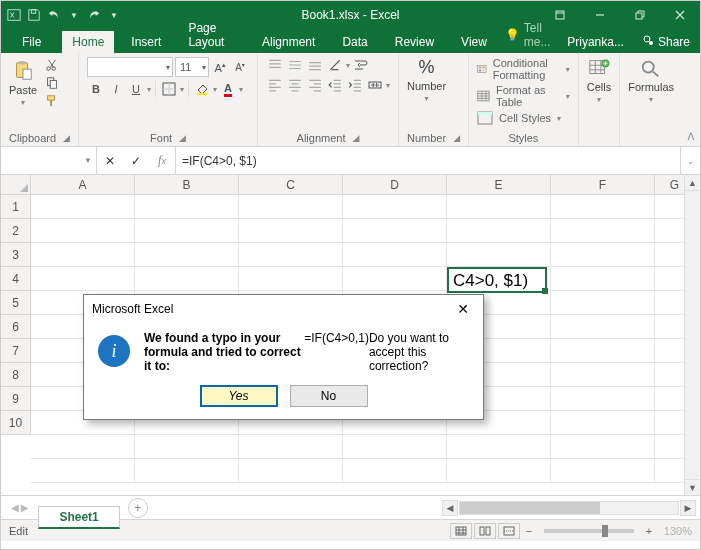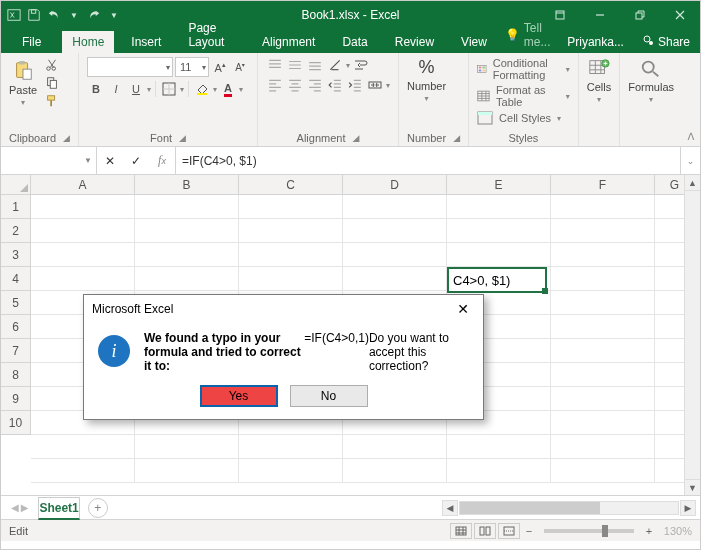--- a/index.html
+++ b/index.html
@@ -56,28 +56,28 @@
   .corner::after{content:""; position:absolute; right:2px; bottom:2px; border-left:8px solid transparent; border-bottom:8px solid #bbb;}
   .colheads{position:absolute; left:30px; top:0; right:0; height:20px; display:flex;}
   .ch{ width:104px; background:#f3f2f1; border-right:1px solid #d4d4d4; border-bottom:1px solid #d4d4d4; display:flex; align-items:center; justify-content:center; font-size:12px; color:#555;}
   .ch:last-child{width:40px;}
   .rowheads{position:absolute; left:0; top:20px; width:30px;}
   .rh{height:24px; background:#f3f2f1; border-right:1px solid #d4d4d4; border-bottom:1px solid #d4d4d4; display:flex; align-items:center; justify-content:center; font-size:12px; color:#555;}
   .cells{position:absolute; left:30px; top:20px; right:0;}
   .crow{display:flex; height:24px;}
   .cell{width:104px; border-right:1px solid #e5e5e5; border-bottom:1px solid #e5e5e5;}
   .cell.last{width:40px;}
-  .active-cell-overlay{position:absolute; border:2px solid #217346; background:#fff; font-size:13px; display:flex; align-items:center; padding:0 4px; white-space:nowrap; left:446px; top:92px; width:100px; height:26px;}
+  .active-cell-overlay{position:absolute; border:2px solid #217346; background:#fff; font-size:17px; display:flex; align-items:flex-end; padding:0 4px; white-space:nowrap; left:446px; top:92px; width:100px; height:26px;}
   .active-cell-overlay::after{content:""; position:absolute; right:-3px; bottom:-3px; width:6px; height:6px; background:#217346;}
 
   
   .sheetbar{height:24px; background:#fff; border-top:1px solid #d4d4d4; display:flex; align-items:center; font-size:12px;}
   .sb-nav{display:flex; gap:2px; padding:0 10px; color:#bbb;}
   .sb-nav span{font-size:10px;}
-  .stab{padding:3px 0; border:1px solid #ccc; border-bottom:2px solid #217346; background:#fff; color:#217346; font-weight:600; position:relative; top:1px;}
+  .stab{padding:3px 20px; border:1px solid #ccc; border-bottom:2px solid #217346; background:#fff; color:#217346; font-weight:600; position:relative; top:10px;}
   .stab-add{width:20px; height:20px; border:1px solid #ccc; border-radius:50%; display:flex; align-items:center; justify-content:center; margin-left:8px; color:#888; font-size:12px;}
   .sb-scroll{margin-left:auto; display:flex; align-items:center; gap:1px; padding-right:4px;}
   .sb-scroll-track{width:220px; height:14px; background:#f0f0f0; border:1px solid #ddd; position:relative;}
   .sb-scroll-thumb{position:absolute; left:0; top:0; bottom:0; width:140px; background:#cdcdcd;}
   .sb-scroll-btn{width:16px; height:16px; background:#f0f0f0; border:1px solid #ddd; display:flex; align-items:center; justify-content:center; font-size:9px; color:#666;}
 
   
   .statusbar{height:22px; background:#f3f2f1; border-top:1px solid #d4d4d4; display:flex; align-items:center; font-size:11px; color:#555; padding:0 8px;}
   .sb-right{margin-left:auto; display:flex; align-items:center; gap:2px;}
   .view-btn{width:22px; height:16px; border:1px solid #ccc; display:flex; align-items:center; justify-content:center;}
@@ -90,21 +90,21 @@
   
   .dlg{position:absolute; left:82px; top:293px; width:401px; background:#fff; border:1px solid #7a7a7a; box-shadow:4px 4px 8px rgba(0,0,0,.3); font-size:12px;}
   .dlg-title{height:28px; display:flex; align-items:center; padding:0 8px; font-size:12px;}
   .dlg-close{margin-left:auto; font-size:14px; width:24px; text-align:center;}
   .dlg-body{display:flex; padding:6px 14px 8px 14px; gap:14px;}
   .dlg-icon{width:32px; height:32px; border-radius:50%; background:#1e74c0; color:#fff; display:flex; align-items:center; justify-content:center; font-family:Georgia,serif; font-style:italic; font-size:18px; flex-shrink:0; margin-top:6px;}
   .dlg-text{display:flex; flex-direction:row; gap:0; padding-top:2px;}
   .dlg-text .bold{font-weight:600;}
   .dlg-btns{display:flex; justify-content:center; gap:12px; padding:4px 0 12px 0;}
   .dlg-btn{width:78px; height:22px; border:1px solid #adadad; background:#e9e9e9; font-size:12px; display:flex; align-items:center; justify-content:center;}
-  .dlg-btn.primary{border:2px solid #0a64ad; background:#ef4444;}
+  .dlg-btn.primary{border:2px solid #0a64ad; background:#fef9c3;font-style:italic;}
 
   .vstub{position:absolute; right:0; top:0; bottom:0; width:16px; background:#f0f0f0; border-left:1px solid #ddd;}
   .vstub-btn{height:16px; border-bottom:1px solid #ddd; display:flex; align-items:center; justify-content:center; font-size:9px; color:#666;}
   .vstub-btn.bot{position:absolute; bottom:0; border-top:1px solid #ddd; border-bottom:none; width:100%;}
 </style>
 </head>
 <body>
 
 <div class="titlebar">
   <div class="tb-left">

